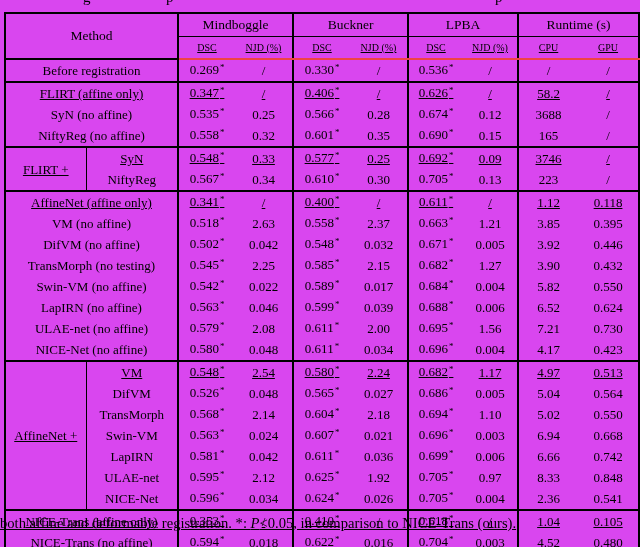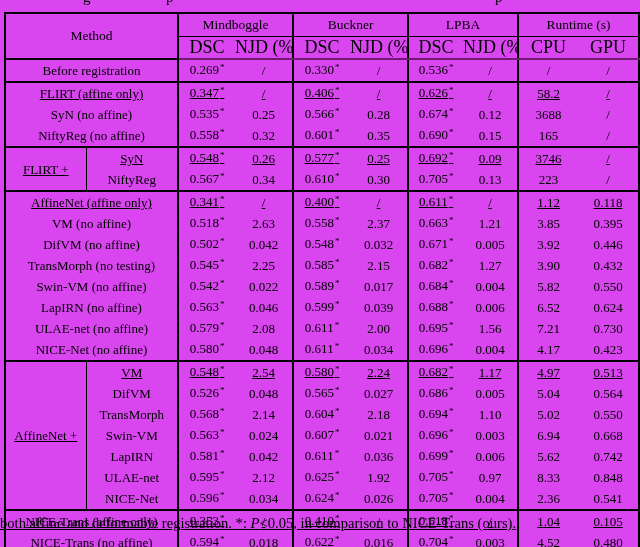--- a/index.html
+++ b/index.html
@@ -44,21 +44,21 @@
   }
   #results th, #results td {
     padding: 0;
     text-align: center;
     vertical-align: middle;
     font-weight: normal;
     overflow: hidden;
     white-space: nowrap;
   }
   #results thead tr.r1 th { height: 22px; font-size: 13.5px; }
-  #results thead tr.r2 th { height: 21px; font-size: 18px; border-bottom: 2px solid #701a75; }
+  #results thead tr.r2 th { height: 21px; font-size: 10px; border-bottom: 2px solid #ef4444; text-decoration: underline; }
   #results thead th.grp { border-bottom: 1px solid #000; margin-left: 48px; }
   #results thead th.method-h { border-bottom: 2px solid #000; font-size: 13.5px; }
   #results tbody td { height: 19px; line-height: 19px; font-size: 13px; }
   .vsep  { border-right: 2px solid #000; }
   .gdiv  { border-right: 1px solid #000; }
   tr.sep td, tr.sep th { border-top: 2px solid #000; text-decoration: underline; }
   .star {
     font-size: 9px;
     position: relative;
     top: -4px;
@@ -162,21 +162,21 @@
           <td class="vsep">0.35</td>
           <td><span>0.690</span><span class="star">*</span></td>
           <td class="vsep">0.15</td>
           <td>165</td>
           <td>/</td>
         </tr>
         <tr class="sep">
           <td rowspan="2" class="gdiv">FLIRT +</td>
           <td class="vsep">SyN</td>
           <td><span>0.548</span><span class="star">*</span></td>
-          <td class="vsep">0.26</td>
+          <td class="vsep">0.33</td>
           <td><span>0.577</span><span class="star">*</span></td>
           <td class="vsep">0.25</td>
           <td><span>0.692</span><span class="star">*</span></td>
           <td class="vsep">0.09</td>
           <td>3746</td>
           <td>/</td>
         </tr>
         <tr>
           <td class="vsep">NiftyReg</td>
           <td><span>0.567</span><span class="star">*</span></td>
@@ -322,21 +322,21 @@
           <td>0.668</td>
         </tr>
         <tr>
           <td class="vsep">LapIRN</td>
           <td><span>0.581</span><span class="star">*</span></td>
           <td class="vsep">0.042</td>
           <td><span>0.611</span><span class="star">*</span></td>
           <td class="vsep">0.036</td>
           <td><span>0.699</span><span class="star">*</span></td>
           <td class="vsep">0.006</td>
-          <td>5.62</td>
+          <td>6.66</td>
           <td>0.742</td>
         </tr>
         <tr>
           <td class="vsep">ULAE-net</td>
           <td><span>0.595</span><span class="star">*</span></td>
           <td class="vsep">2.12</td>
           <td><span>0.625</span><span class="star">*</span></td>
           <td class="vsep">1.92</td>
           <td><span>0.705</span><span class="star">*</span></td>
           <td class="vsep">0.97</td>

